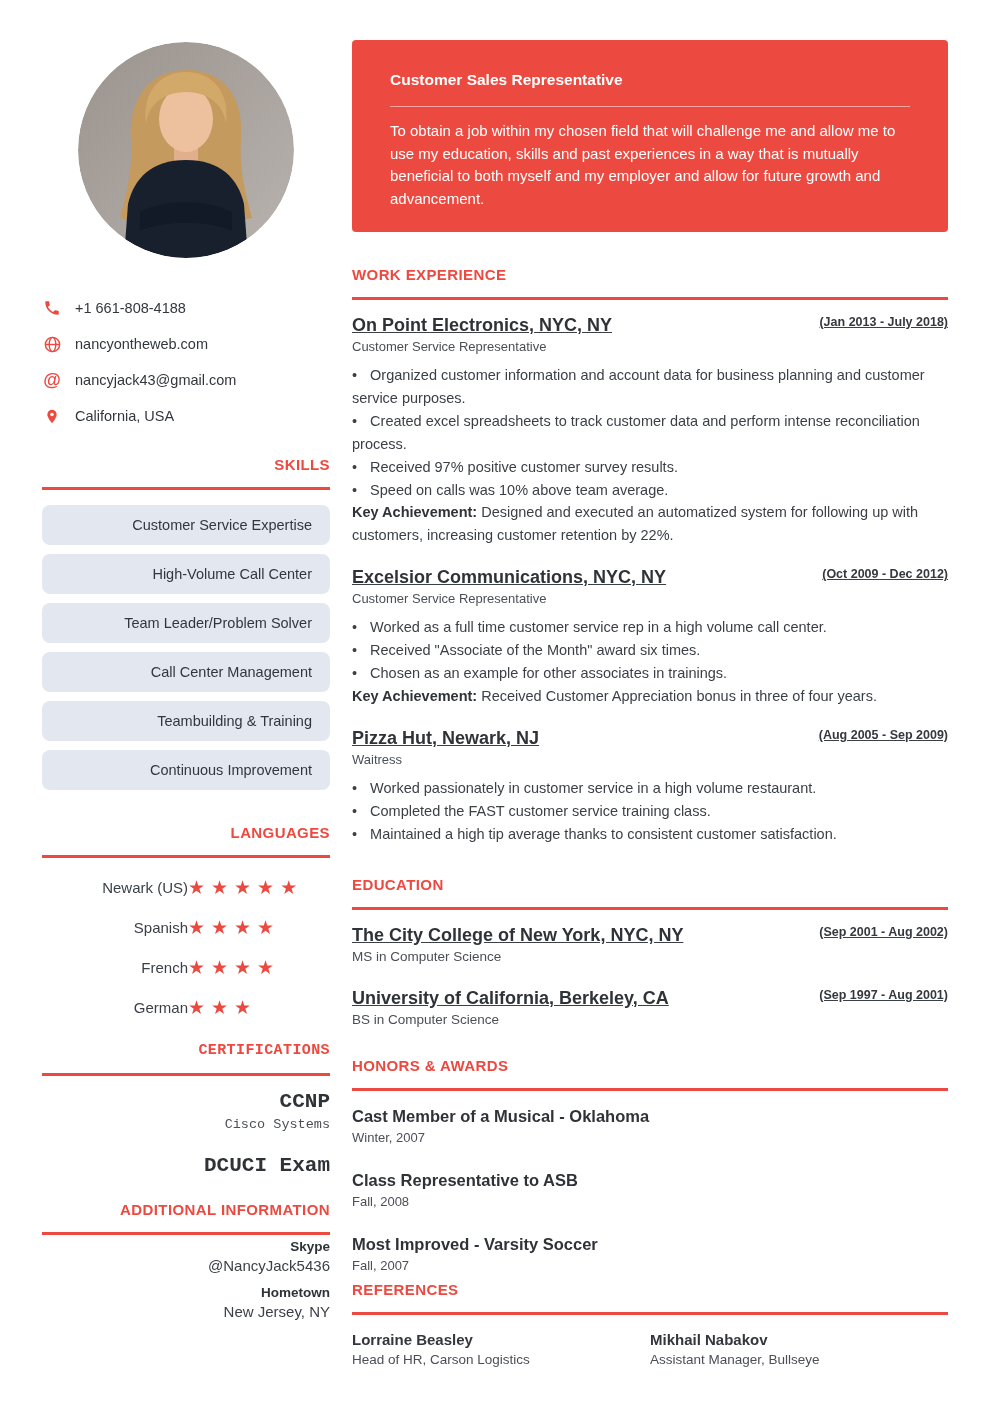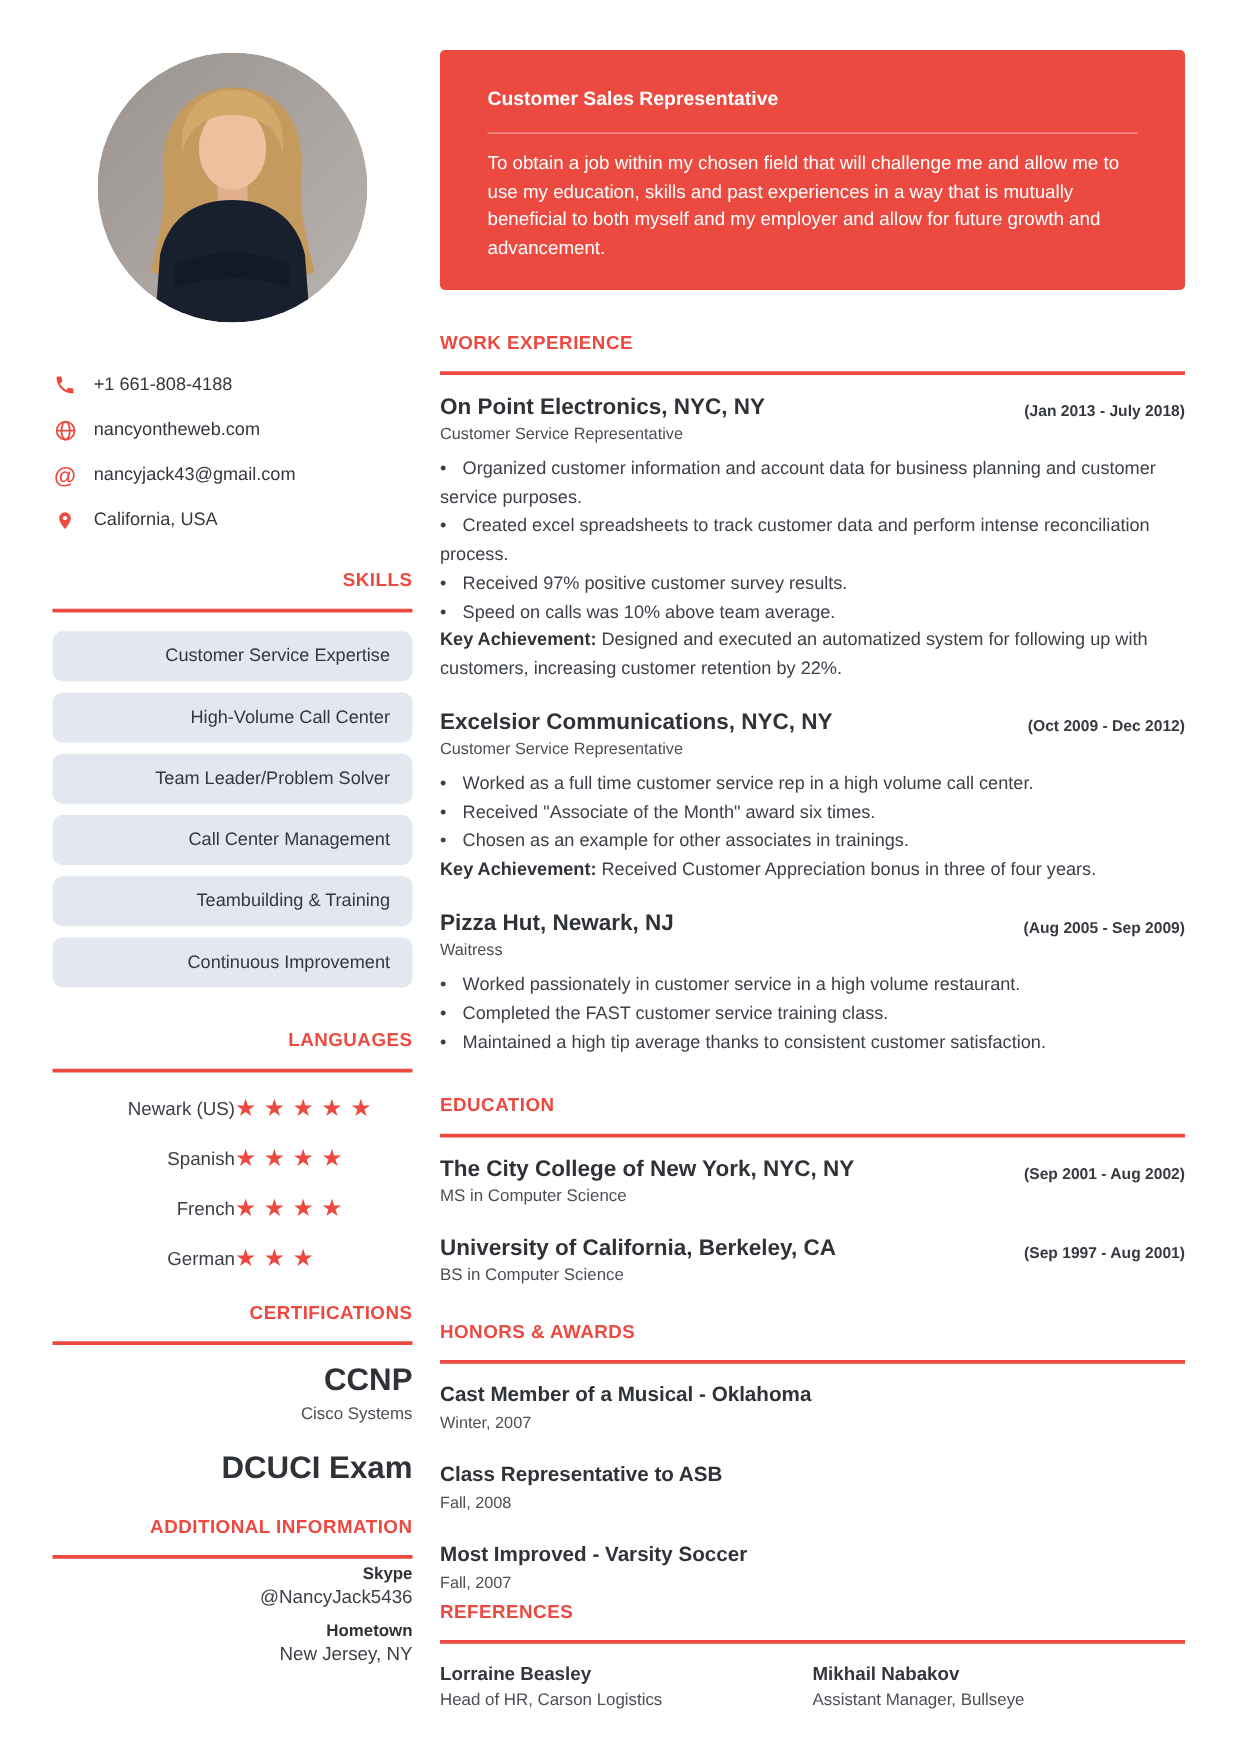--- a/index.html
+++ b/index.html
@@ -27,37 +27,37 @@
   .lsec{margin-top:30px;}
   .sec-title{color:var(--accent);font-size:15px;font-weight:700;letter-spacing:.4px;padding-bottom:14px;border-bottom:3px solid var(--accent);}
   .pills{margin-top:15px;}
   .pill{background:var(--pill);border-radius:8px;height:40px;line-height:40px;padding:0 18px;font-size:14.5px;font-weight:500;color:#33373d;margin-bottom:9px;white-space:nowrap;overflow:hidden;}
   .lang-rows{margin-top:18px;}
   .lang-row{display:flex;align-items:center;margin-bottom:18px;height:22px;}
   .lang-name{width:146px;font-size:15px;}
   .lang-stars{color:var(--accent);font-size:19px;letter-spacing:6px;line-height:1;}
   .certs{margin-top:14px;}
   .cert{margin-bottom:22px;}
-  .cert-name{font-size:25px;font-weight:700;color:var(--dark);}
+  .cert-name{font-size:21px;font-weight:700;color:var(--dark);}
   .cert-org{font-size:13.5px;color:var(--muted);margin-top:4px;}
   .infos{margin-top:4px;}
   .info{margin-bottom:11px;}
   .info-label{font-size:13.5px;font-weight:700;color:var(--dark);}
   .info-value{font-size:15px;margin-top:3px;}
 
   
   .hero{background:var(--accent);border-radius:4px;color:#fff;padding:26px 38px 22px;margin-bottom:34px;}
   .hero-name{font-size:31px;font-weight:700;letter-spacing:.3px;line-height:1.15;}
   .hero-title{font-size:15.5px;font-weight:700;margin-top:5px;}
   .hero-divider{border:none;border-top:1px solid rgba(255,255,255,.5);margin:17px 0 13px;}
   .hero-objective{font-size:15px;line-height:1.5;font-weight:500;}
 
   .rsec{margin-bottom:26px;}
   .entry{margin-top:15px;}
-  .entry-head{display:flex;justify-content:space-between;align-items:flex-end;}
+  .entry-head{display:flex;justify-content:space-between;align-items:flex-start;text-decoration:underline;}
   .entry-title{font-size:18px;font-weight:700;color:var(--dark);}
   .entry-date{font-size:12.5px;font-weight:600;color:#35393f;white-space:nowrap;margin-left:14px;}
   .entry-role{font-size:13px;color:var(--muted);margin-top:3px;}
   .bullets{list-style:none;margin-top:10px;}
   .bullets li{font-size:14.5px;line-height:1.58;color:var(--text);}
   .bullets li::before{content:"•";margin-right:13px;}
   .key{font-size:14.5px;line-height:1.58;color:var(--text);}
   .key strong{color:var(--dark);}
   .edu .entry-role{font-size:13.5px;}
   .honor{margin-top:16px;margin-bottom:26px;}
@@ -161,21 +161,21 @@
           <span class="lang-name">French</span>
           <span class="lang-stars">★★★★</span>
         </div>
         <div class="lang-row">
           <span class="lang-name">German</span>
           <span class="lang-stars">★★★</span>
         </div>
       </div>
     </section>
 
-    <section class="lsec" style="margin-top:24px;">
+    <section class="lsec" style="margin-top:24px;font-family:Liberation Mono, monospace;">
       <h2 class="sec-title">CERTIFICATIONS</h2>
       <div class="certs">
         <div class="cert">
           <div class="cert-name">CCNP</div>
           <div class="cert-org">Cisco Systems</div>
         </div>
         <div class="cert">
           <div class="cert-name">DCUCI Exam</div>
         </div>
       </div>

